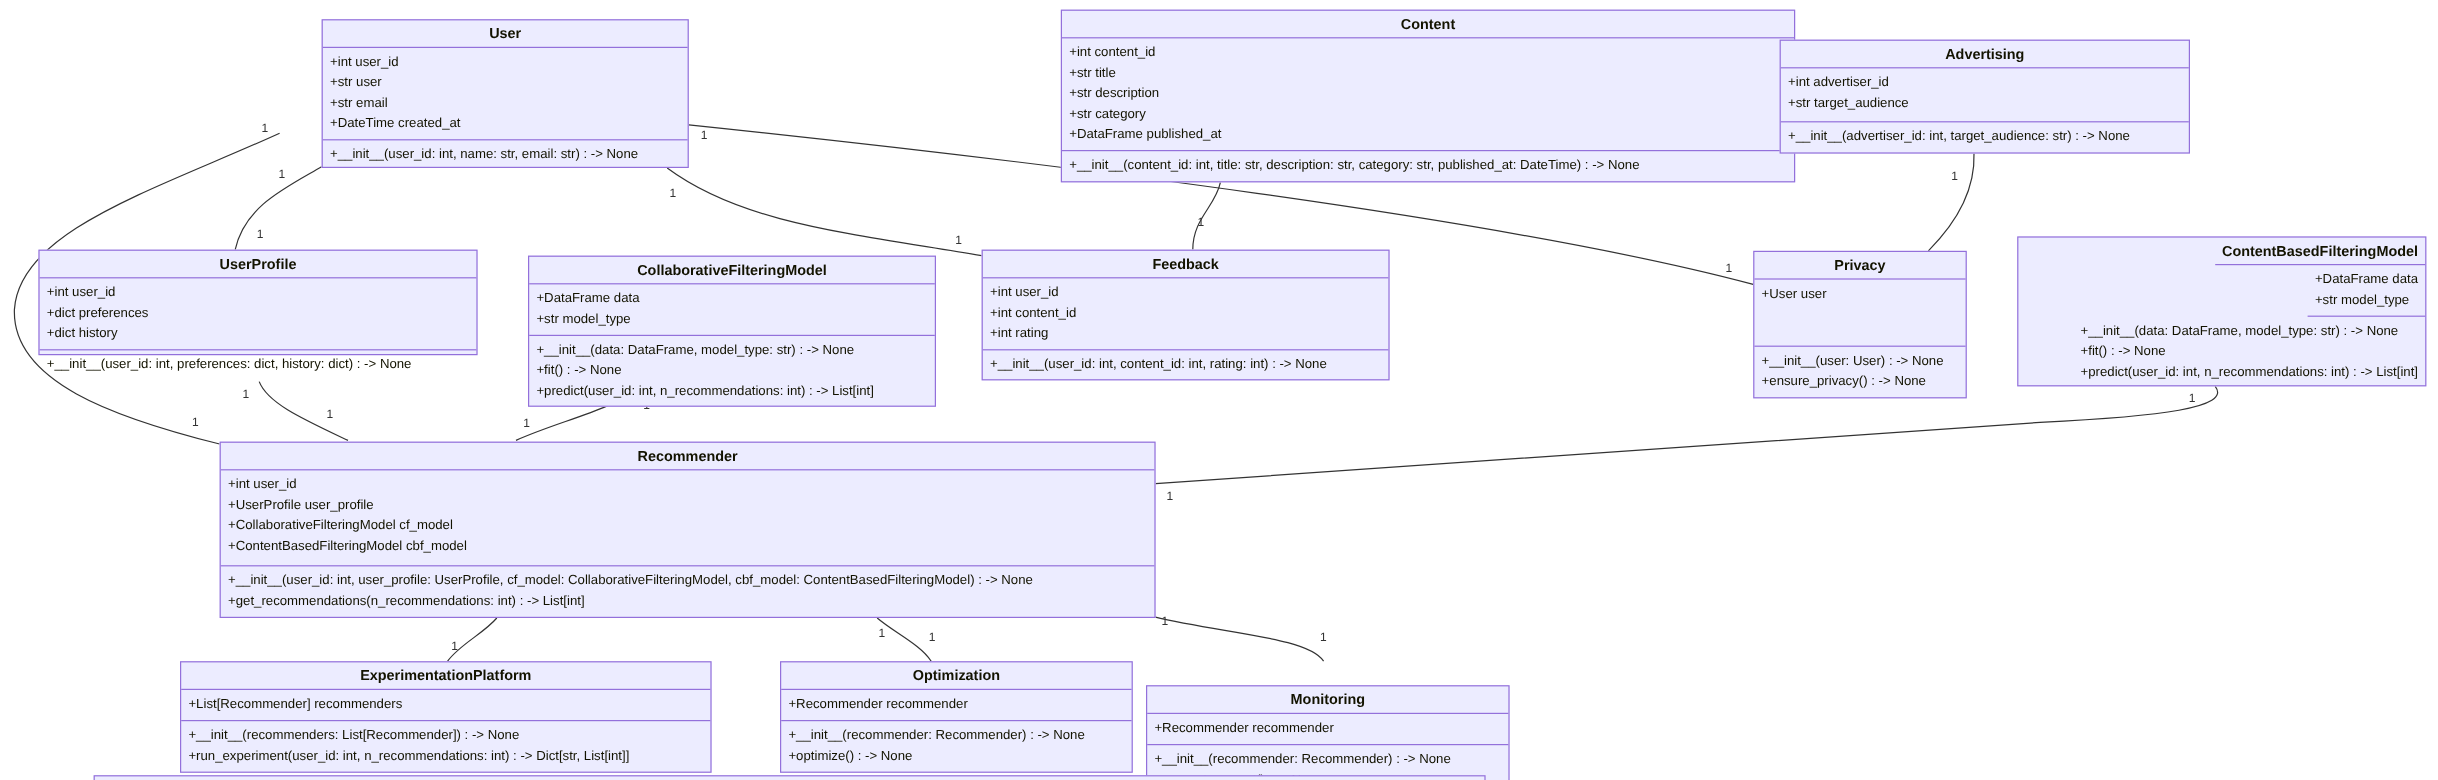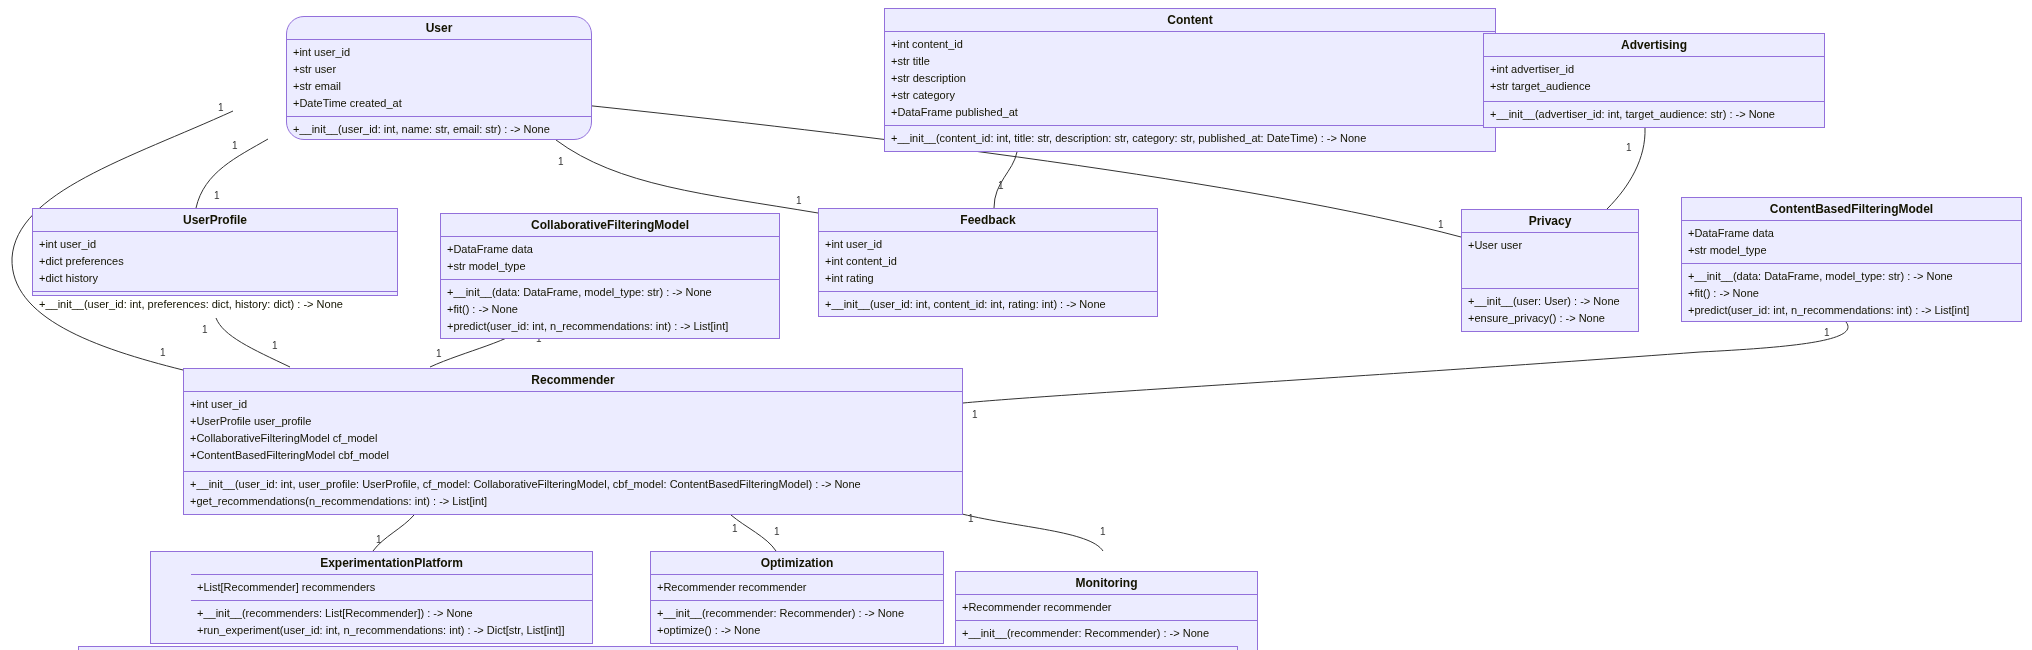--- a/index.html
+++ b/index.html
@@ -63,21 +63,21 @@
   <span class="mult" style="left:272px;top:341px">1</span>
   <span class="mult" style="left:1824px;top:328px">1</span>
   <span class="mult" style="left:972px;top:410px">1</span>
   <span class="mult" style="left:388px;top:505px">1</span>
   <span class="mult" style="left:376px;top:535px">1</span>
   <span class="mult" style="left:732px;top:524px">1</span>
   <span class="mult" style="left:774px;top:527px">1</span>
   <span class="mult" style="left:968px;top:514px">1</span>
   <span class="mult" style="left:1100px;top:527px">1</span>
 
-  <div class="class-box" style="left:286px;top:16px;width:306px;height:124px;border-radius:18px;">
+  <div class="class-box" style="left:268px;top:16px;width:306px;height:124px;">
     <div class="class-title">User</div>
     <div class="class-attrs">
       <div>+int user_id</div>
       <div>+str user</div>
       <div>+str email</div>
       <div>+DateTime created_at</div>
     </div>
     <div class="class-methods">
       <div>+__init__(user_id: int, name: str, email: str) : -&gt; None</div>
     </div>
@@ -149,21 +149,21 @@
     <div class="class-title">Privacy</div>
     <div class="class-attrs">
       <div>+User user</div>
     </div>
     <div class="class-methods">
       <div>+__init__(user: User) : -&gt; None</div>
       <div>+ensure_privacy() : -&gt; None</div>
     </div>
   </div>
 
-  <div class="class-box" style="left:1681px;top:197px;width:341px;height:125px;">
+  <div class="class-box" style="left:1681px;top:197px;width:341px;height:125px;align-items:flex-end;">
     <div class="class-title">ContentBasedFilteringModel</div>
     <div class="class-attrs">
       <div>+DataFrame data</div>
       <div>+str model_type</div>
     </div>
     <div class="class-methods">
       <div>+__init__(data: DataFrame, model_type: str) : -&gt; None</div>
       <div>+fit() : -&gt; None</div>
       <div>+predict(user_id: int, n_recommendations: int) : -&gt; List[int]</div>
     </div>
@@ -176,21 +176,21 @@
       <div>+UserProfile user_profile</div>
       <div>+CollaborativeFilteringModel cf_model</div>
       <div>+ContentBasedFilteringModel cbf_model</div>
     </div>
     <div class="class-methods">
       <div>+__init__(user_id: int, user_profile: UserProfile, cf_model: CollaborativeFilteringModel, cbf_model: ContentBasedFilteringModel) : -&gt; None</div>
       <div>+get_recommendations(n_recommendations: int) : -&gt; List[int]</div>
     </div>
   </div>
 
-  <div class="class-box" style="left:150px;top:551px;width:443px;height:93px;padding-left:40px;">
+  <div class="class-box" style="left:150px;top:551px;width:443px;height:93px;">
     <div class="class-title">ExperimentationPlatform</div>
     <div class="class-attrs">
       <div>+List[Recommender] recommenders</div>
     </div>
     <div class="class-methods">
       <div>+__init__(recommenders: List[Recommender]) : -&gt; None</div>
       <div>+run_experiment(user_id: int, n_recommendations: int) : -&gt; Dict[str, List[int]]</div>
     </div>
   </div>
 

